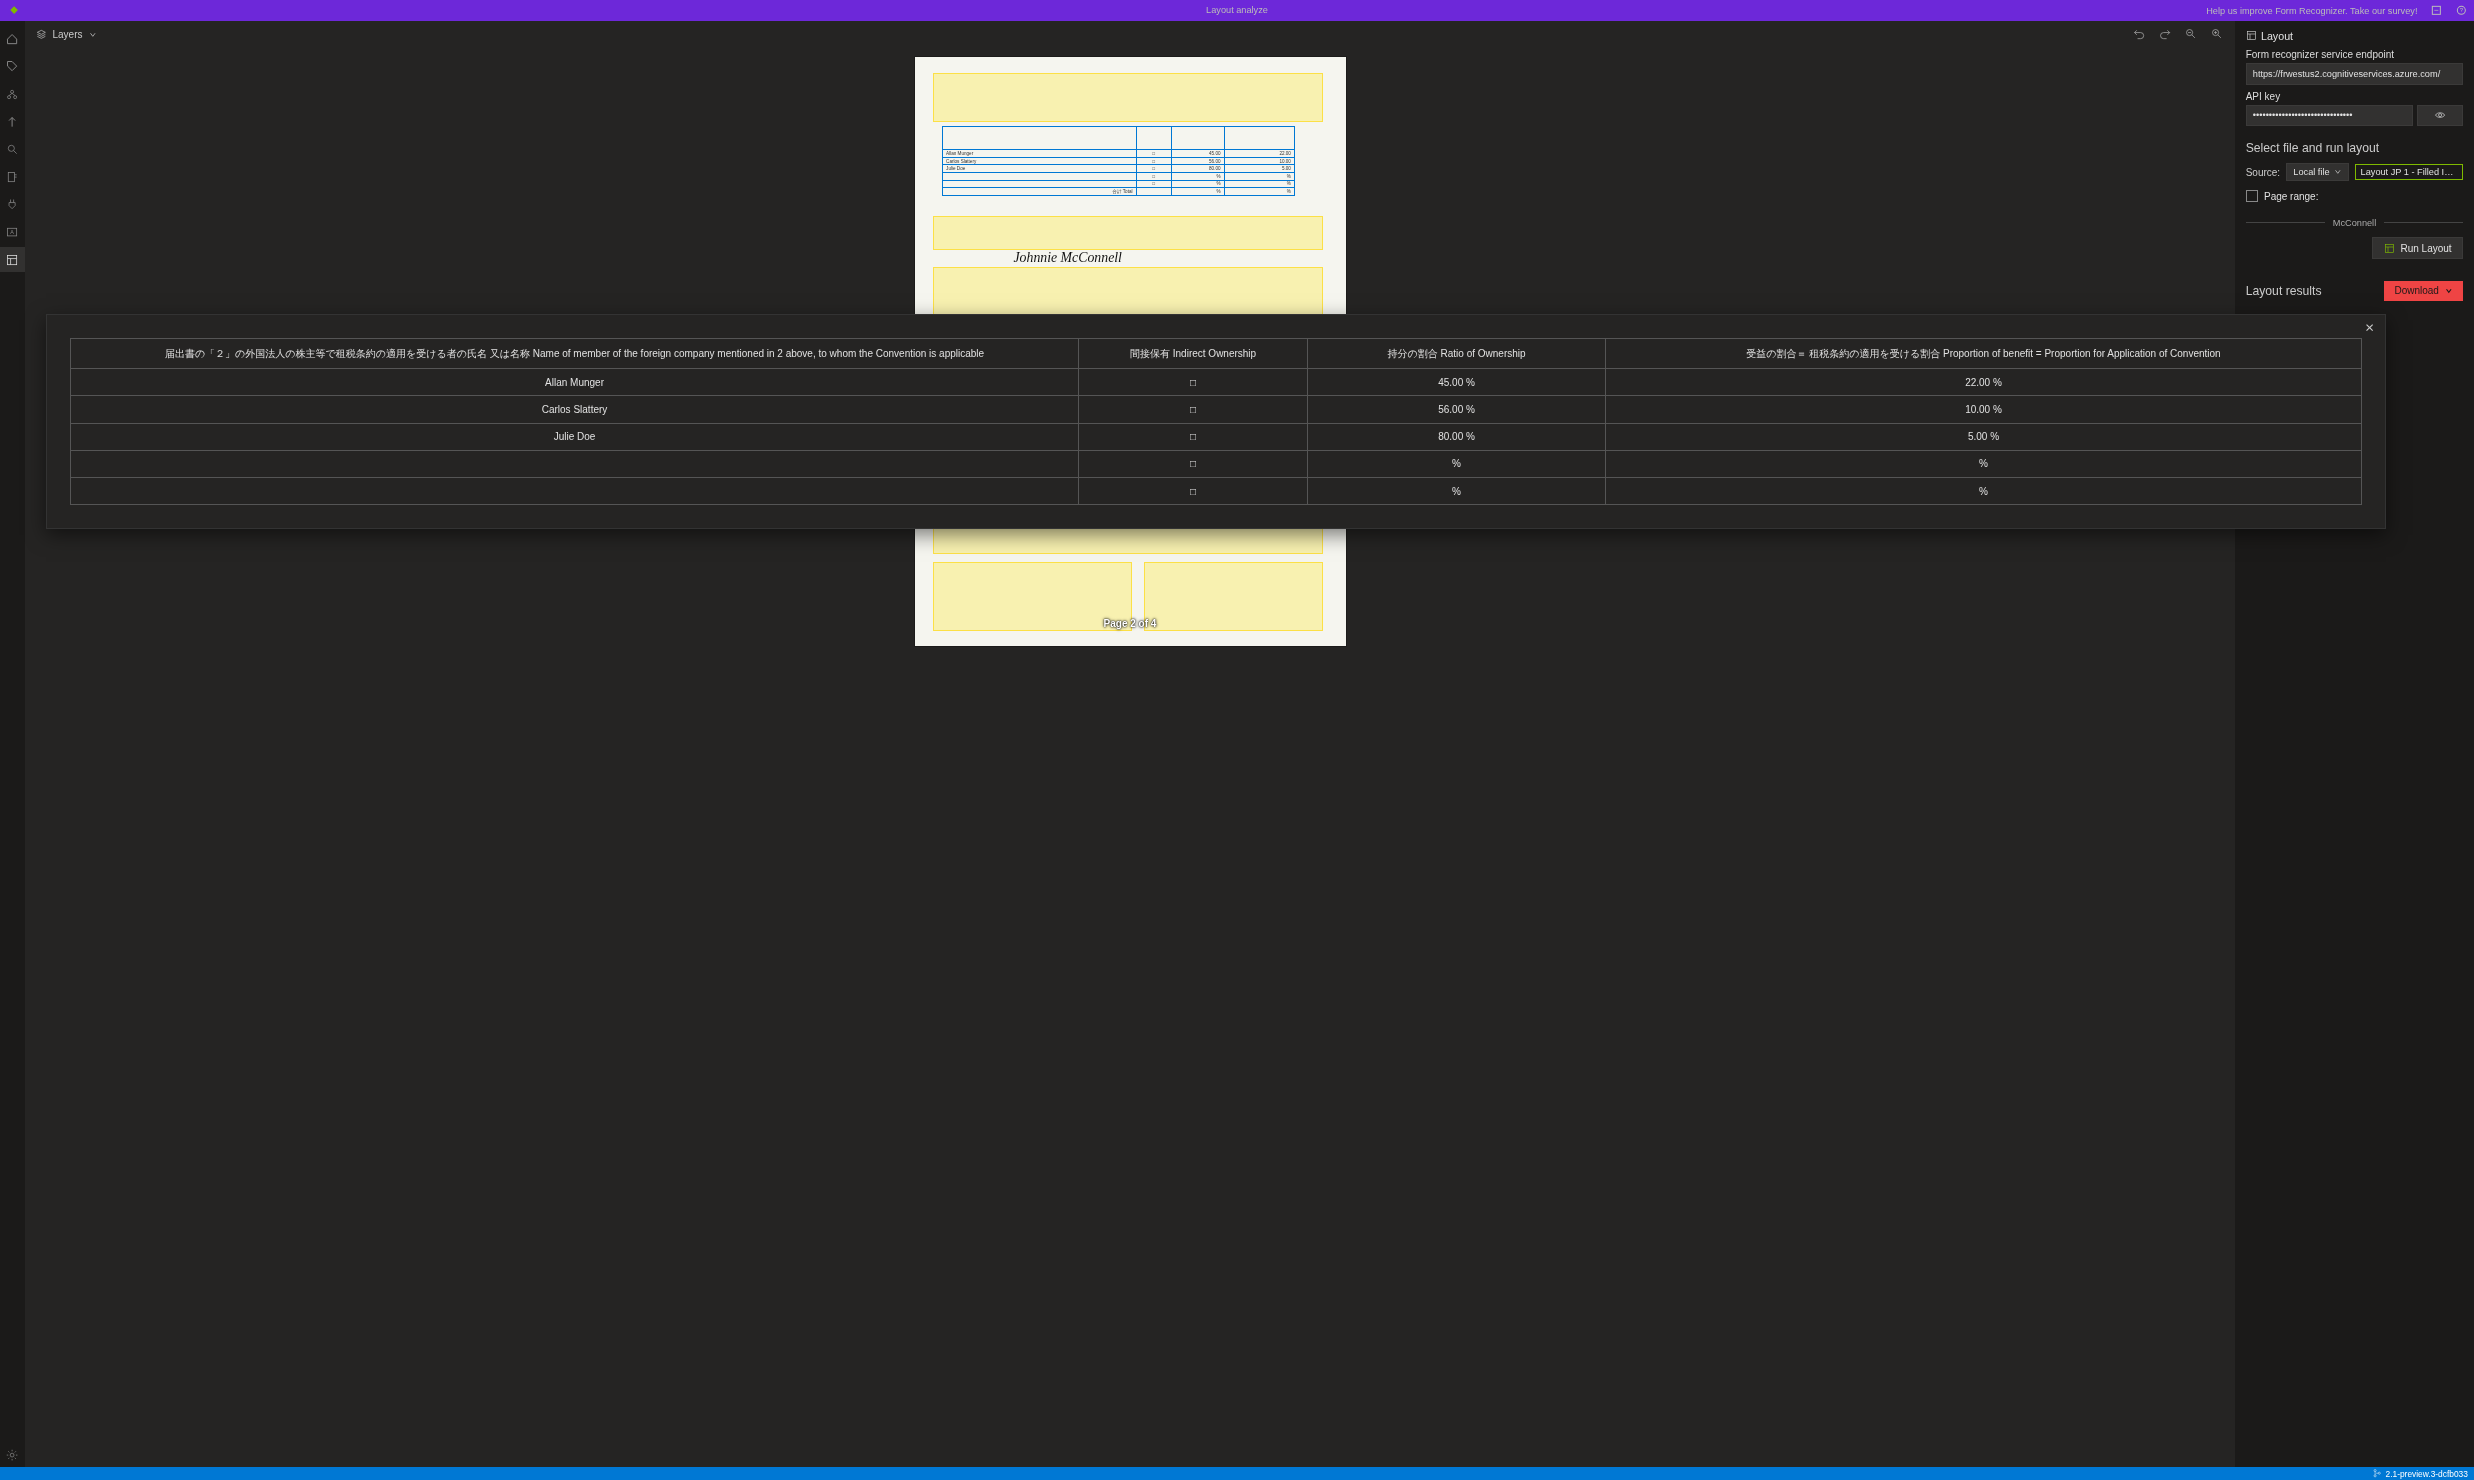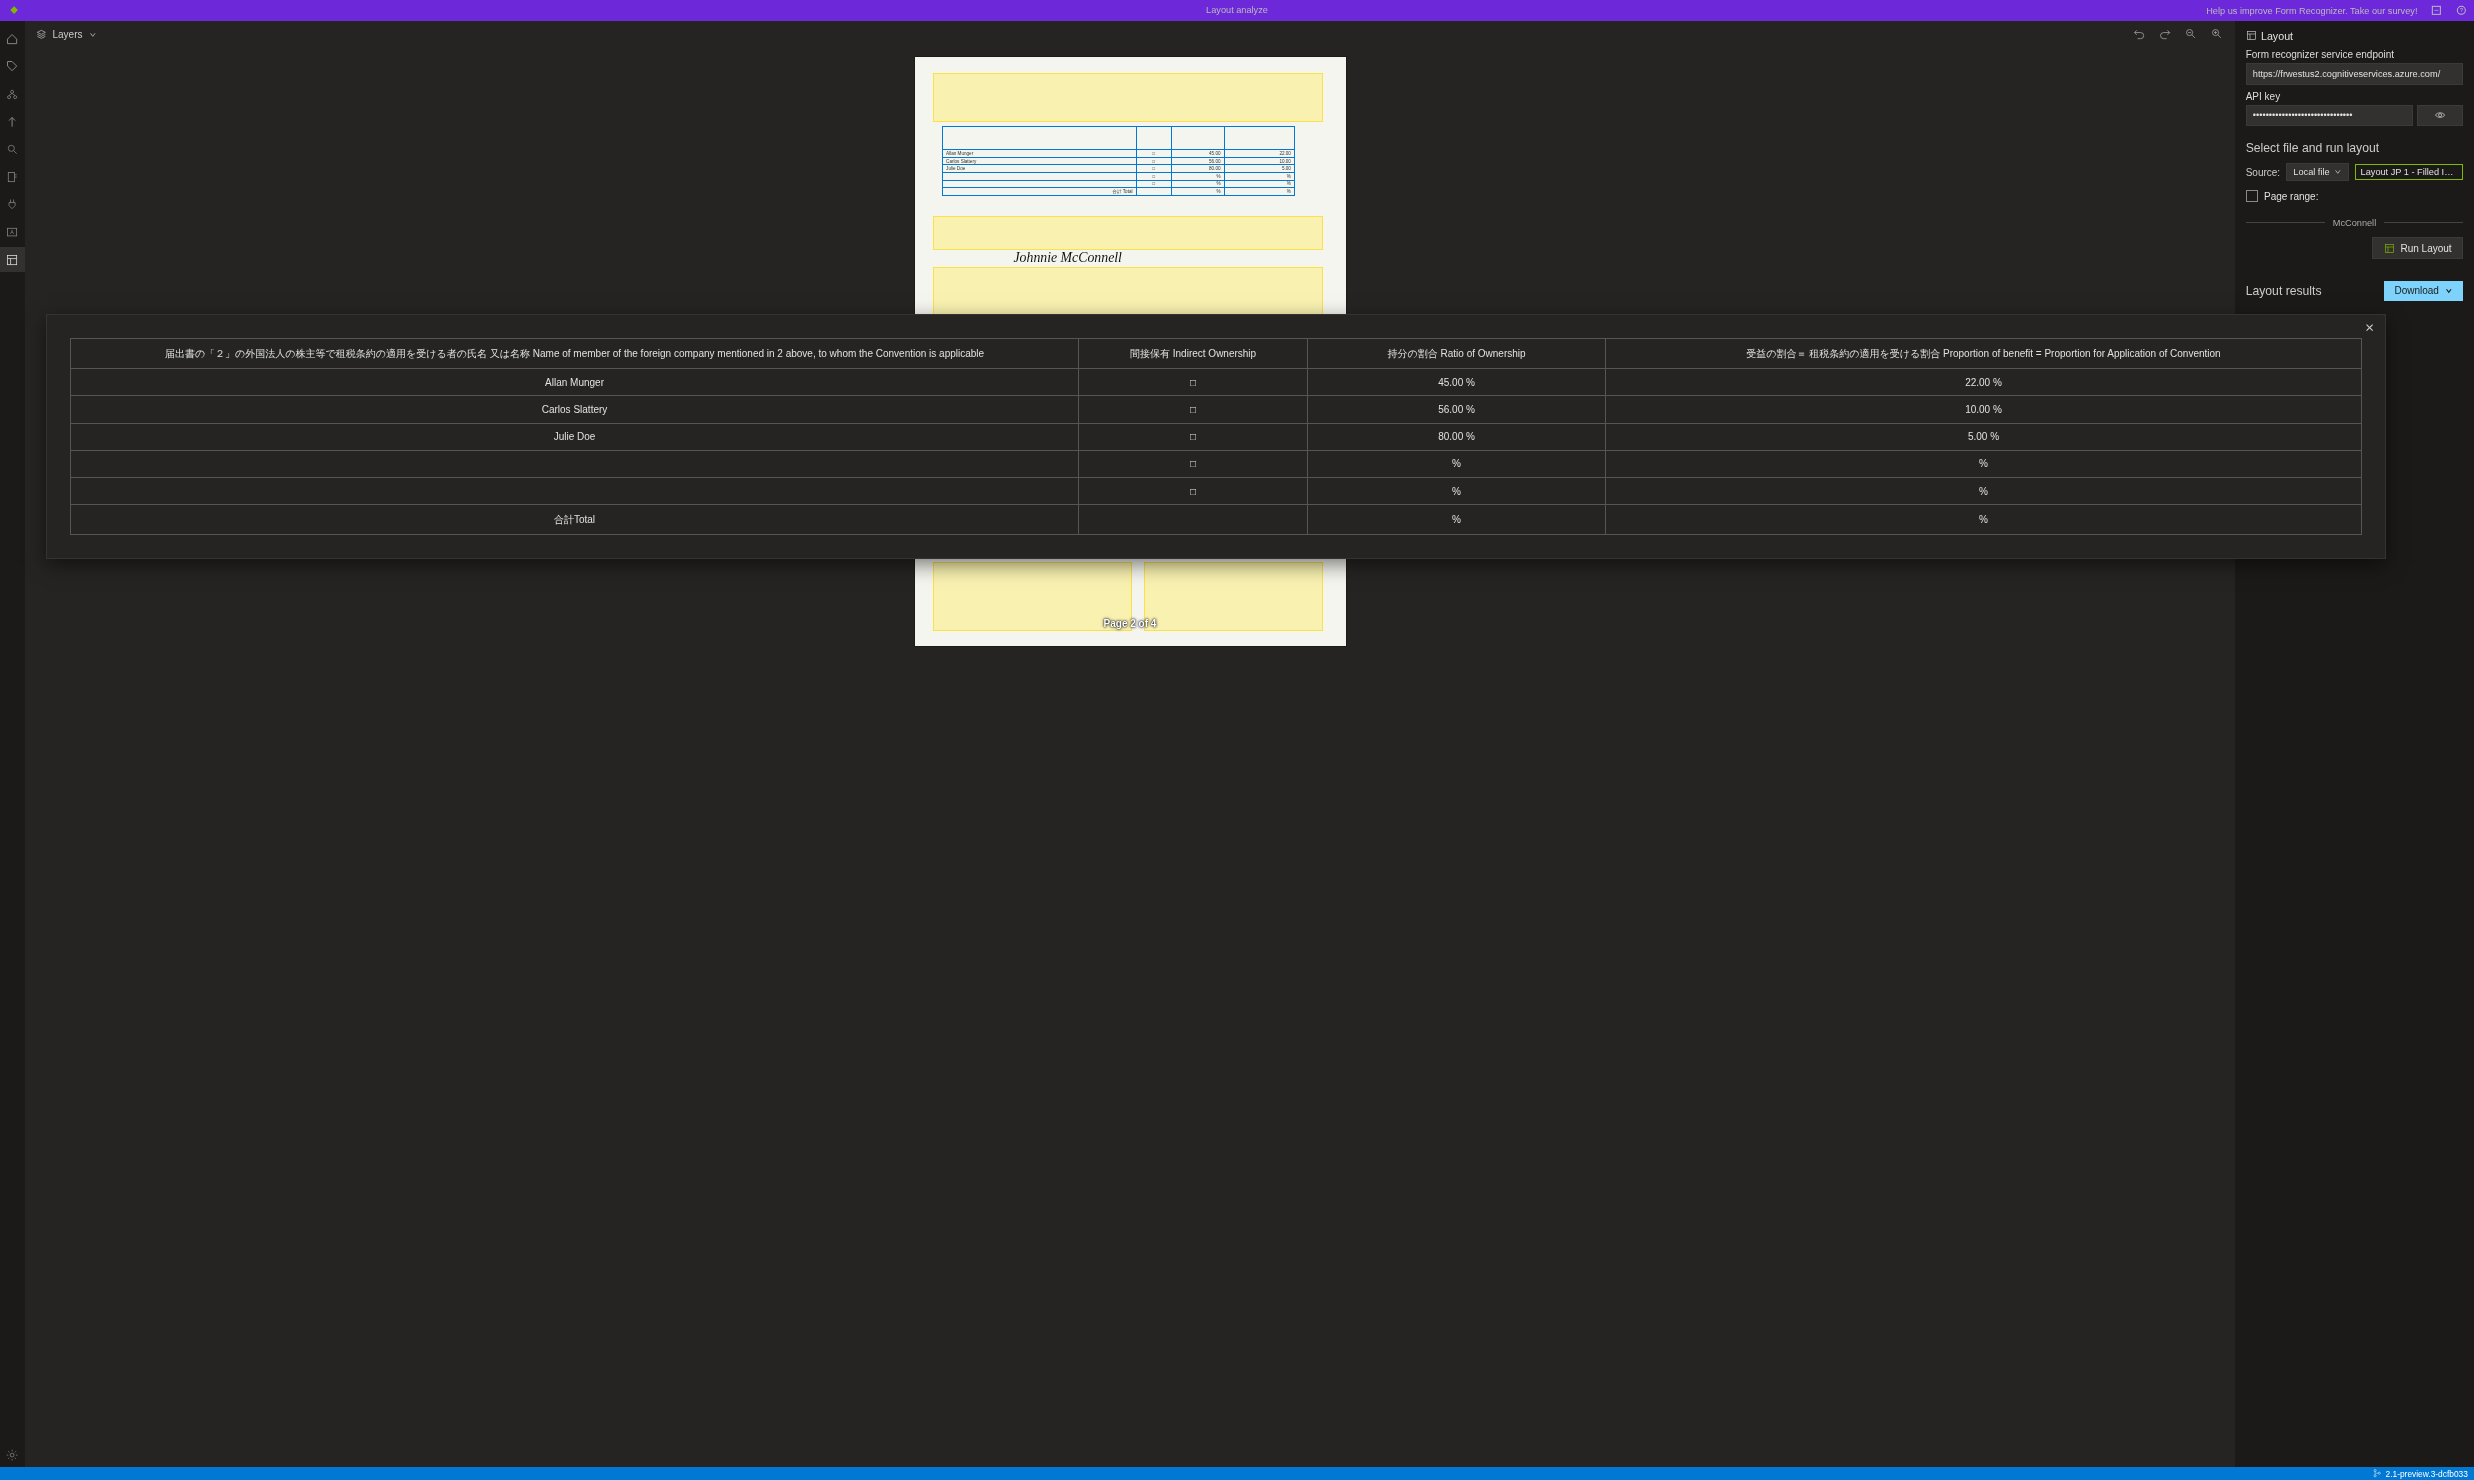--- a/index.html
+++ b/index.html
@@ -208,21 +208,21 @@
     font-size: 10px;
     display: flex; align-items: center; gap: 6.1px;
     cursor: pointer;
   }
   .results-row {
     display: flex; align-items: center; justify-content: space-between;
     margin-top: 21.4px;
   }
   .results-row .res-title { font-size: 12.2px; color: #ccc; }
   .download-btn {
-    background: #7dd3fc;
+    background: #ef4444;
     color: #1b1a19;
     padding: 4.6px 10.7px;
     font-size: 10px;
     display: flex; align-items: center; gap: 6.1px;
     cursor: pointer;
     border: none;
   }
 
   
   .statusbar {
@@ -579,26 +579,20 @@
         <td>□</td>
         <td>%</td>
         <td>%</td>
       </tr>
       <tr>
         <td></td>
         <td>□</td>
         <td>%</td>
         <td>%</td>
       </tr>
-      <tr>
-        <td>合計Total</td>
-        <td></td>
-        <td>%</td>
-        <td>%</td>
-      </tr>
     </tbody>
   </table>
 </div>
 
 <div class="statusbar">
   <div class="sb-right">
     <svg width="8.4" height="8.4" viewBox="0 0 16 16">
         <circle cx="4" cy="3" r="2" fill="none" stroke="#fff"></circle>
         <circle cx="4" cy="13" r="2" fill="none" stroke="#fff"></circle>
         <circle cx="12" cy="8" r="2" fill="none" stroke="#fff"></circle>

